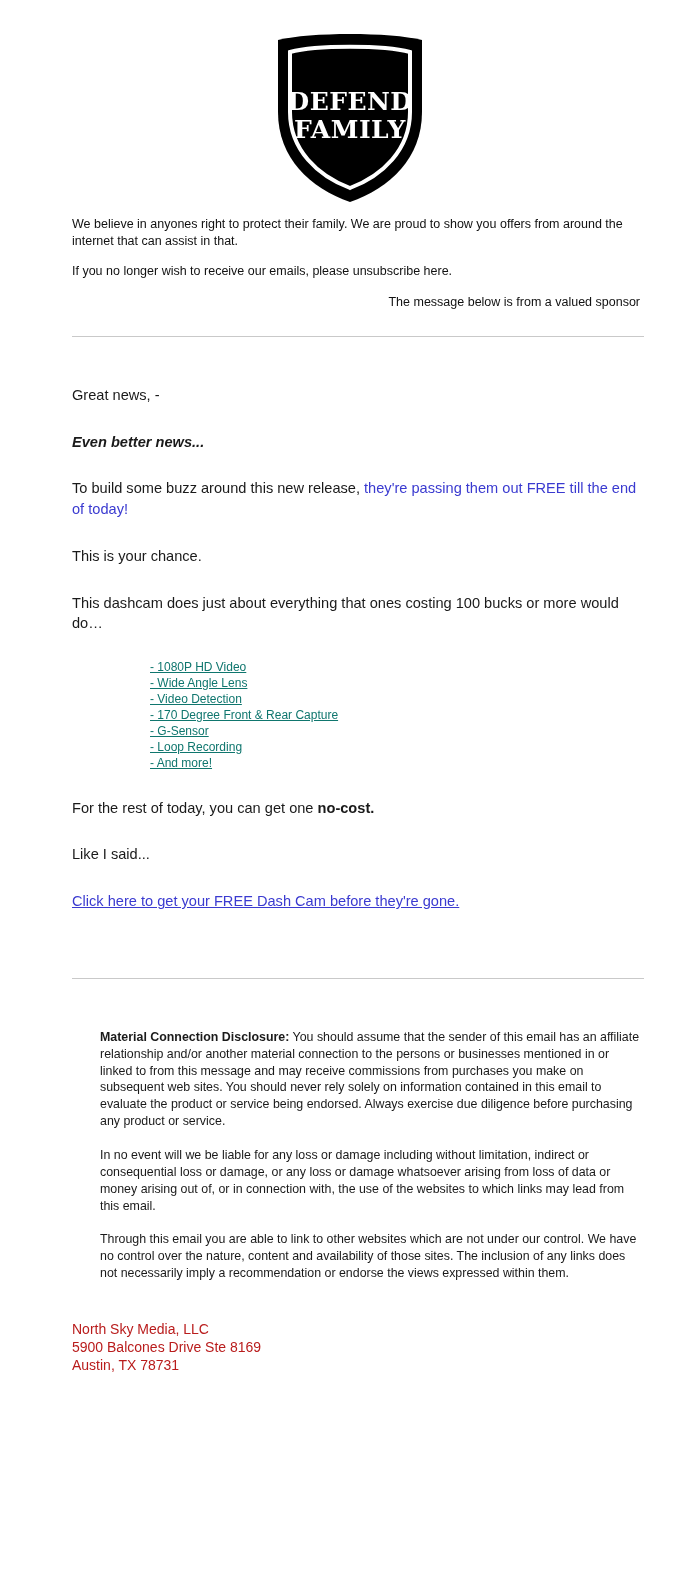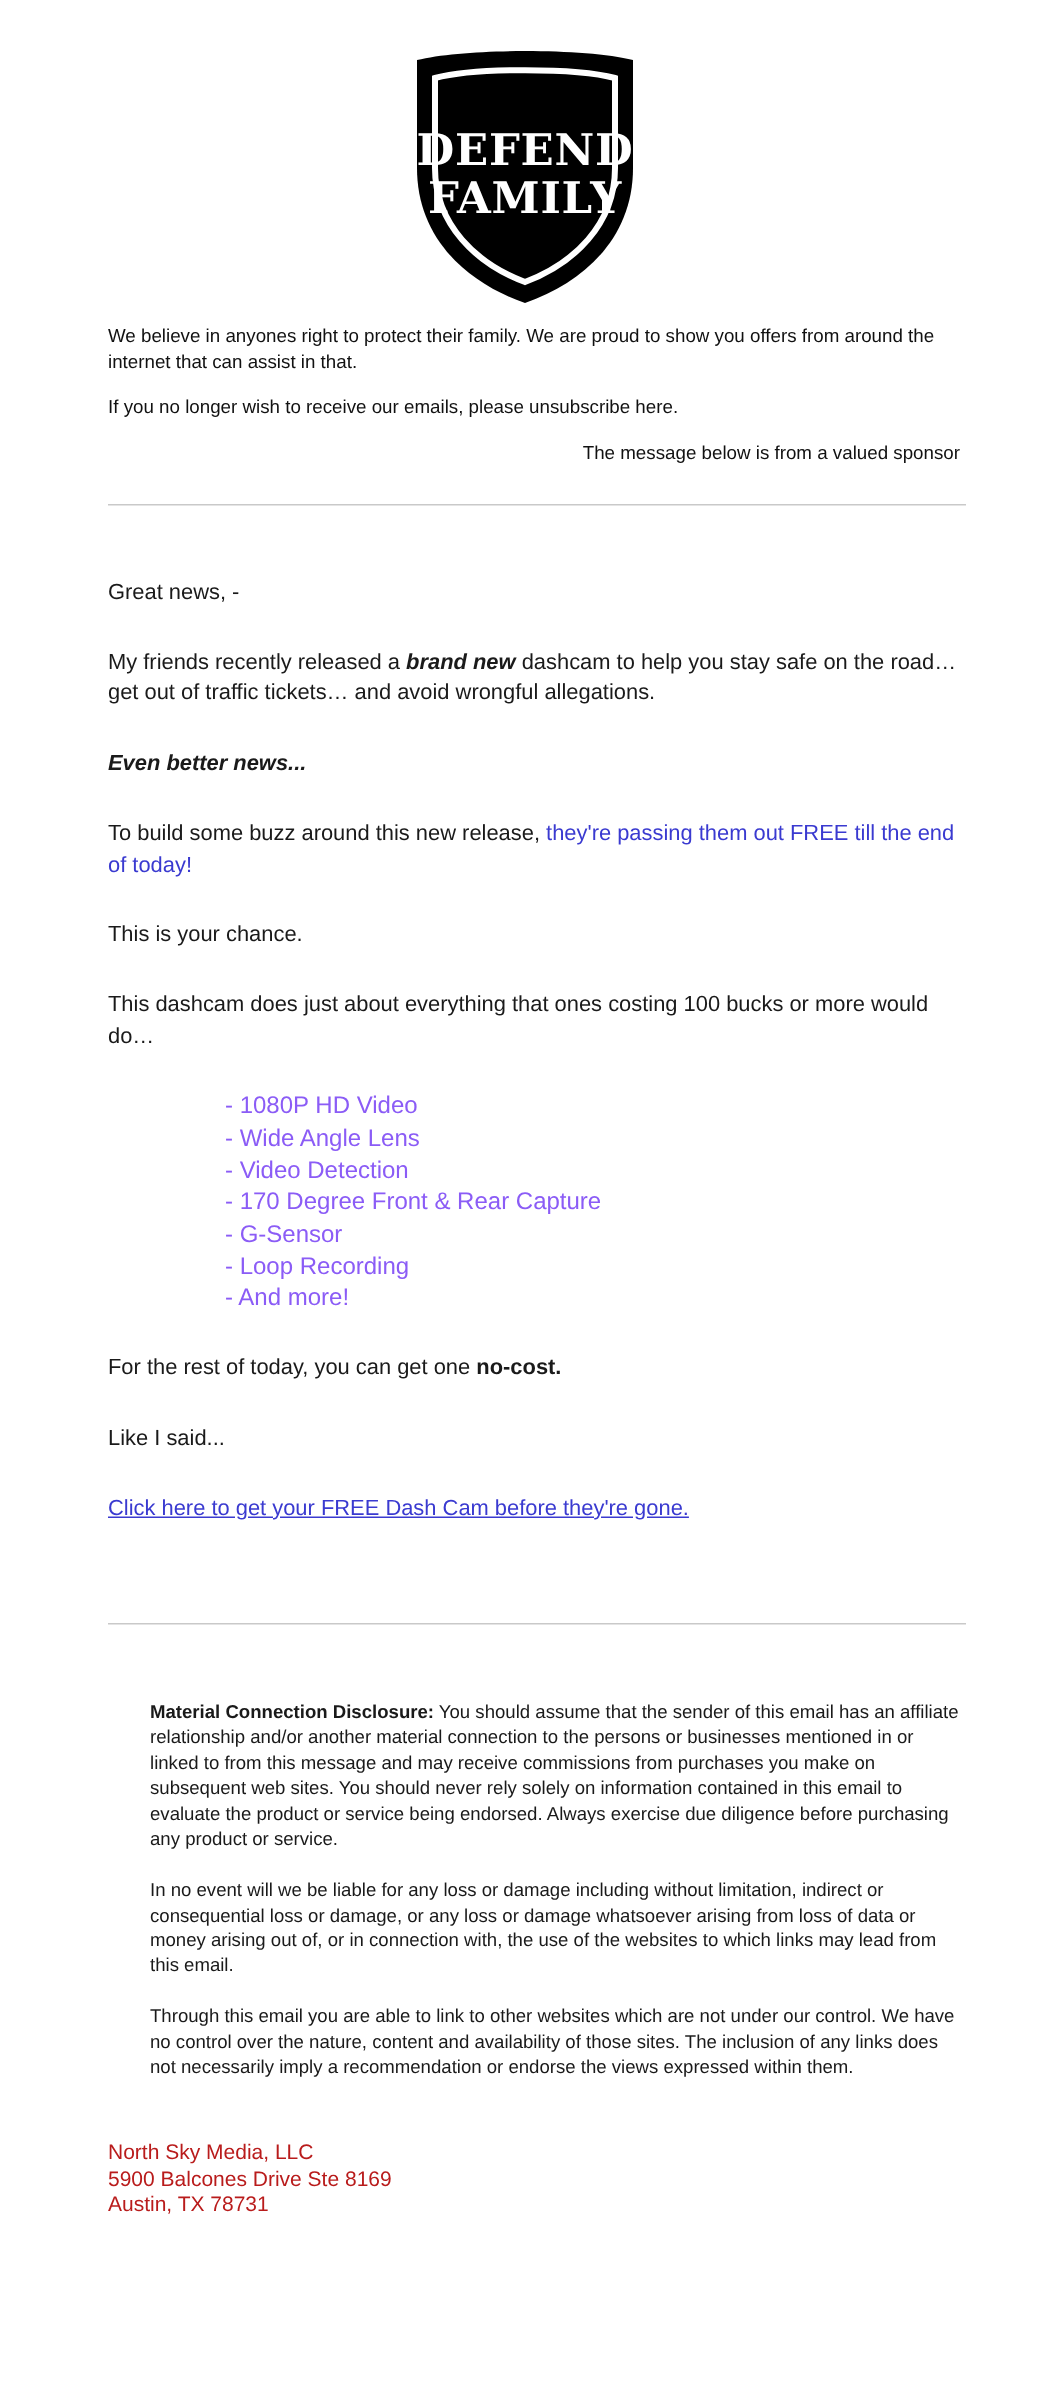--- a/index.html
+++ b/index.html
@@ -38,21 +38,21 @@
     display: flex;
     flex-direction: column;
     align-items: center;
     justify-content: center;
     pointer-events: none;
   }
   .shield-text div {
     color: #ffffff;
     font-family: "DejaVu Serif", serif;
     font-weight: bold;
-    font-size: 29px;
+    font-size: 25px;
     letter-spacing: 0.5px;
     line-height: 1.12;
     text-align: left;
   }
 
   
   .intro {
     padding: 10px 60px 0 72px;
   }
   .intro p {
@@ -86,23 +86,24 @@
   }
   .body-copy p {
     margin: 0 0 26px 0;
   }
   .body-copy b, .body-copy strong { font-weight: bold; }
   .body-copy i, .body-copy em { font-style: italic; }
   .blue-text { color: #3a3ad0; }
   .feature-list {
     margin: 0 0 26px 0;
     padding-left: 78px;
-    font-size: 16px;
+    font-size: 12px;
     line-height: 1.33;
-    color: #8b5cf6;
+    color: #0f766e;
+    text-decoration: underline;
   }
   .feature-list div { white-space: pre; }
   .cta-link {
     color: #3a3ad0;
     text-decoration: underline;
     font-size: 14.6px;
   }
 
   hr.rule2 {
     border: none;
@@ -159,21 +160,20 @@
     <p><span>If you no longer wish to receive our emails, please </span><a href="#">unsubscribe here.</a></p>
     <p class="center">The message below is from a valued sponsor</p>
   </div>
 
   <hr class="rule">
 
   <div class="body-copy">
 
     <p>Great news, -</p>
 
-    <p><span>My friends recently released a </span><b><i>brand new</i></b><span> dashcam to help you stay safe on the road… get out of traffic tickets… and avoid wrongful allegations.</span></p>
 
     <p><b><i>Even better news...</i></b></p>
 
     <p><span>To build some buzz around this new release, </span><span class="blue-text">they're passing them out FREE till the end of today!</span></p>
 
 
     <p>This is your chance.</p>
 
     <p>This dashcam does just about everything that ones costing 100 bucks or more would do…</p>
 

